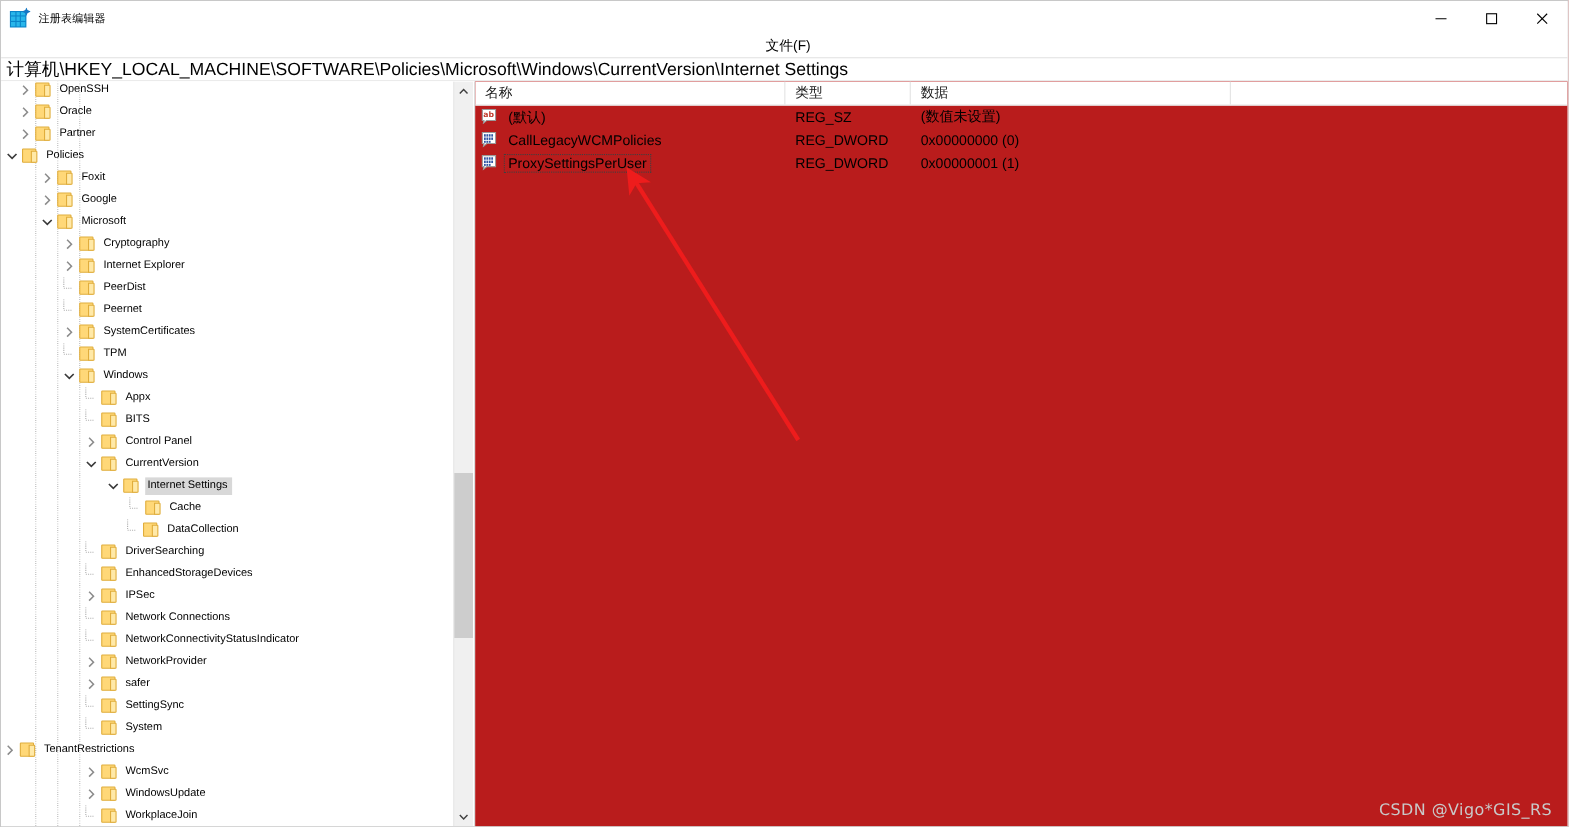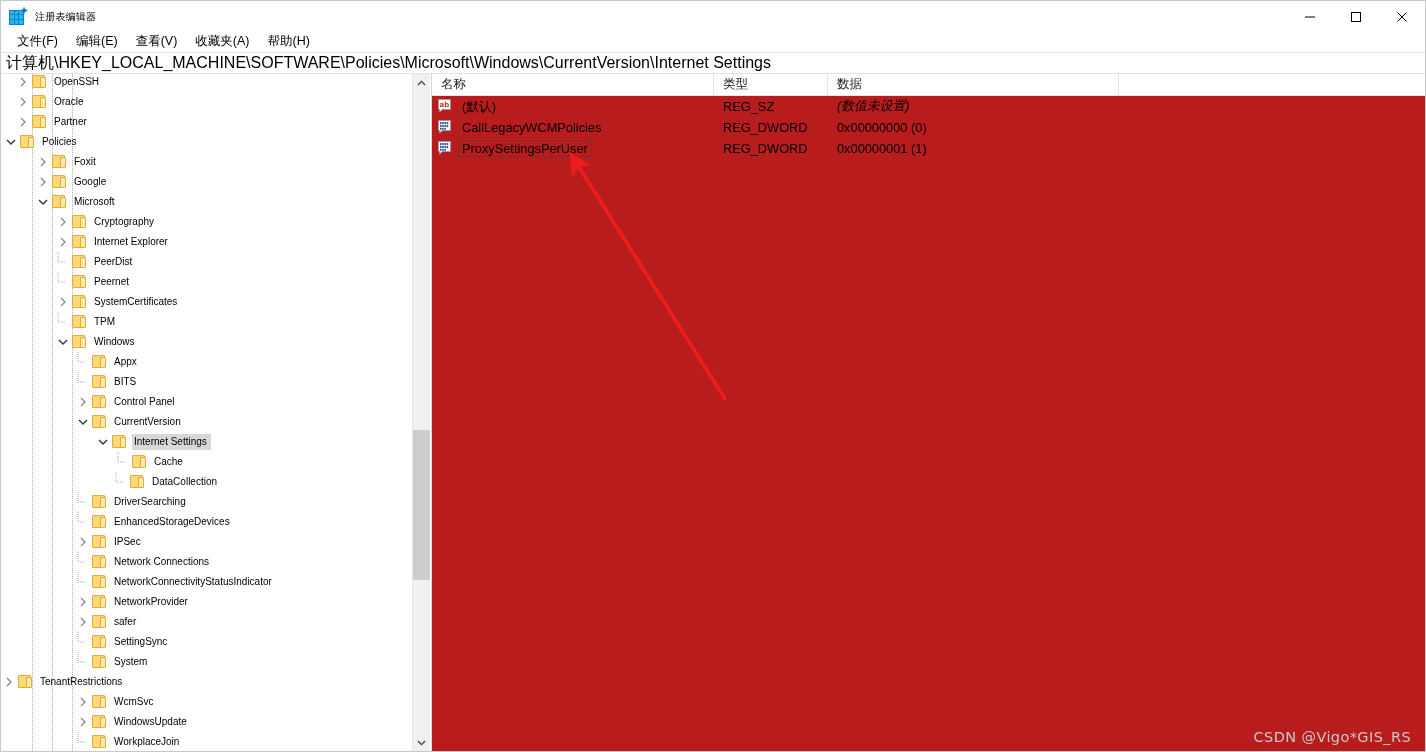--- a/index.html
+++ b/index.html
@@ -51,20 +51,21 @@
   }
   .winbtn svg{display:block;}
 
   
   .menubar{
     height:20px;min-height:20px;
     display:flex;align-items:center;
     padding-left:7px;
     background:#ffffff;
     font-size:12.5px;
+    flex-direction:column;
   }
   .menuitem{padding:1px 9px 2px 9px;white-space:nowrap;color:#000;}
 
   
   .addressbar{
     height:20px;min-height:20px;
     border-top:1px solid #e3e3e3;
     border-bottom:1px solid #e3e3e3;
     display:flex;align-items:center;
     padding-left:5px;
@@ -665,21 +666,21 @@
             <div class="lcell namecell" style="width: 282px;">
               <span class="vicon">
                 <svg width="15" height="14" viewBox="0 0 15 14">
                   <path d="M1.5 0.5 H13.5 V10.5 H5.5 L2.5 13 L3 10.5 H1.5 Z" fill="#ffffff" stroke="#9a9a9a" stroke-width="1"></path>
                   <text x="7.3" y="7.6" font-family="DejaVu Sans, sans-serif" font-size="7" font-weight="bold" fill="#c0392b" text-anchor="middle">ab</text>
                 </svg>
               </span>
               <span class="namewrap">(默认)</span>
             </div>
             <div class="lcell" style="width: 114px;">REG_SZ</div>
-            <div class="lcell" style="width: 291px; font-style: italic;">(数值未设置)</div>
+            <div class="lcell" style="width: 291px;">(数值未设置)</div>
           </div>
           <div class="lrow">
             <div class="lcell namecell" style="width: 282px;">
               <span class="vicon">
                 <svg width="15" height="14" viewBox="0 0 15 14">
                   <path d="M1.5 0.5 H13.5 V10.5 H5.5 L2.5 13 L3 10.5 H1.5 Z" fill="#ffffff" stroke="#9a9a9a" stroke-width="1"></path>
                   <g fill="#2f55a4">
                     <rect x="3" y="2" width="1.6" height="2.2"></rect>
                     <rect x="5.2" y="2" width="1.6" height="2.2"></rect>
                     <rect x="7.4" y="2" width="1.6" height="2.2"></rect>

